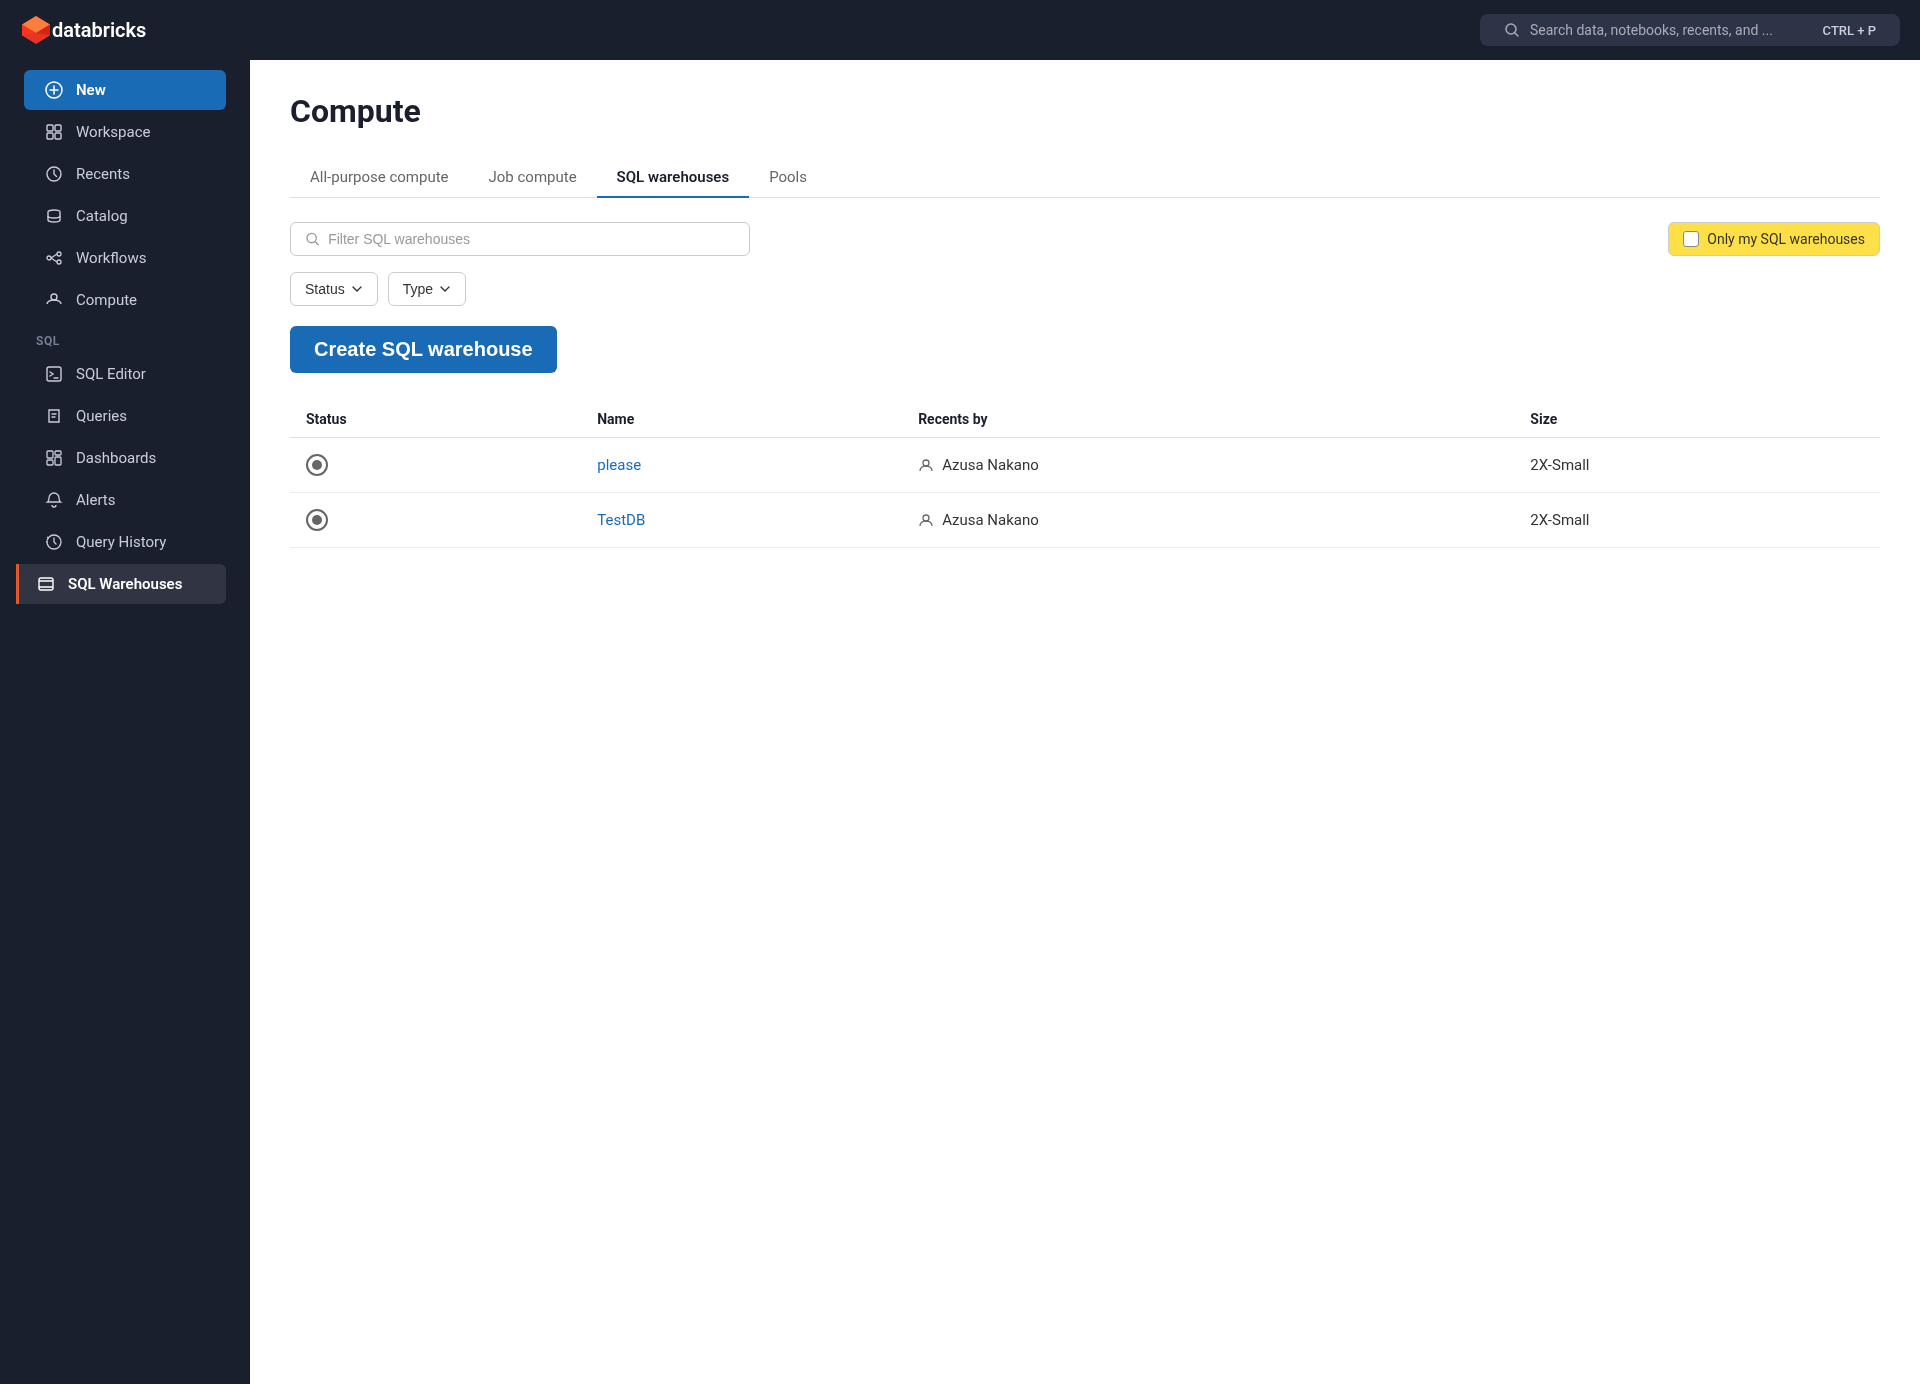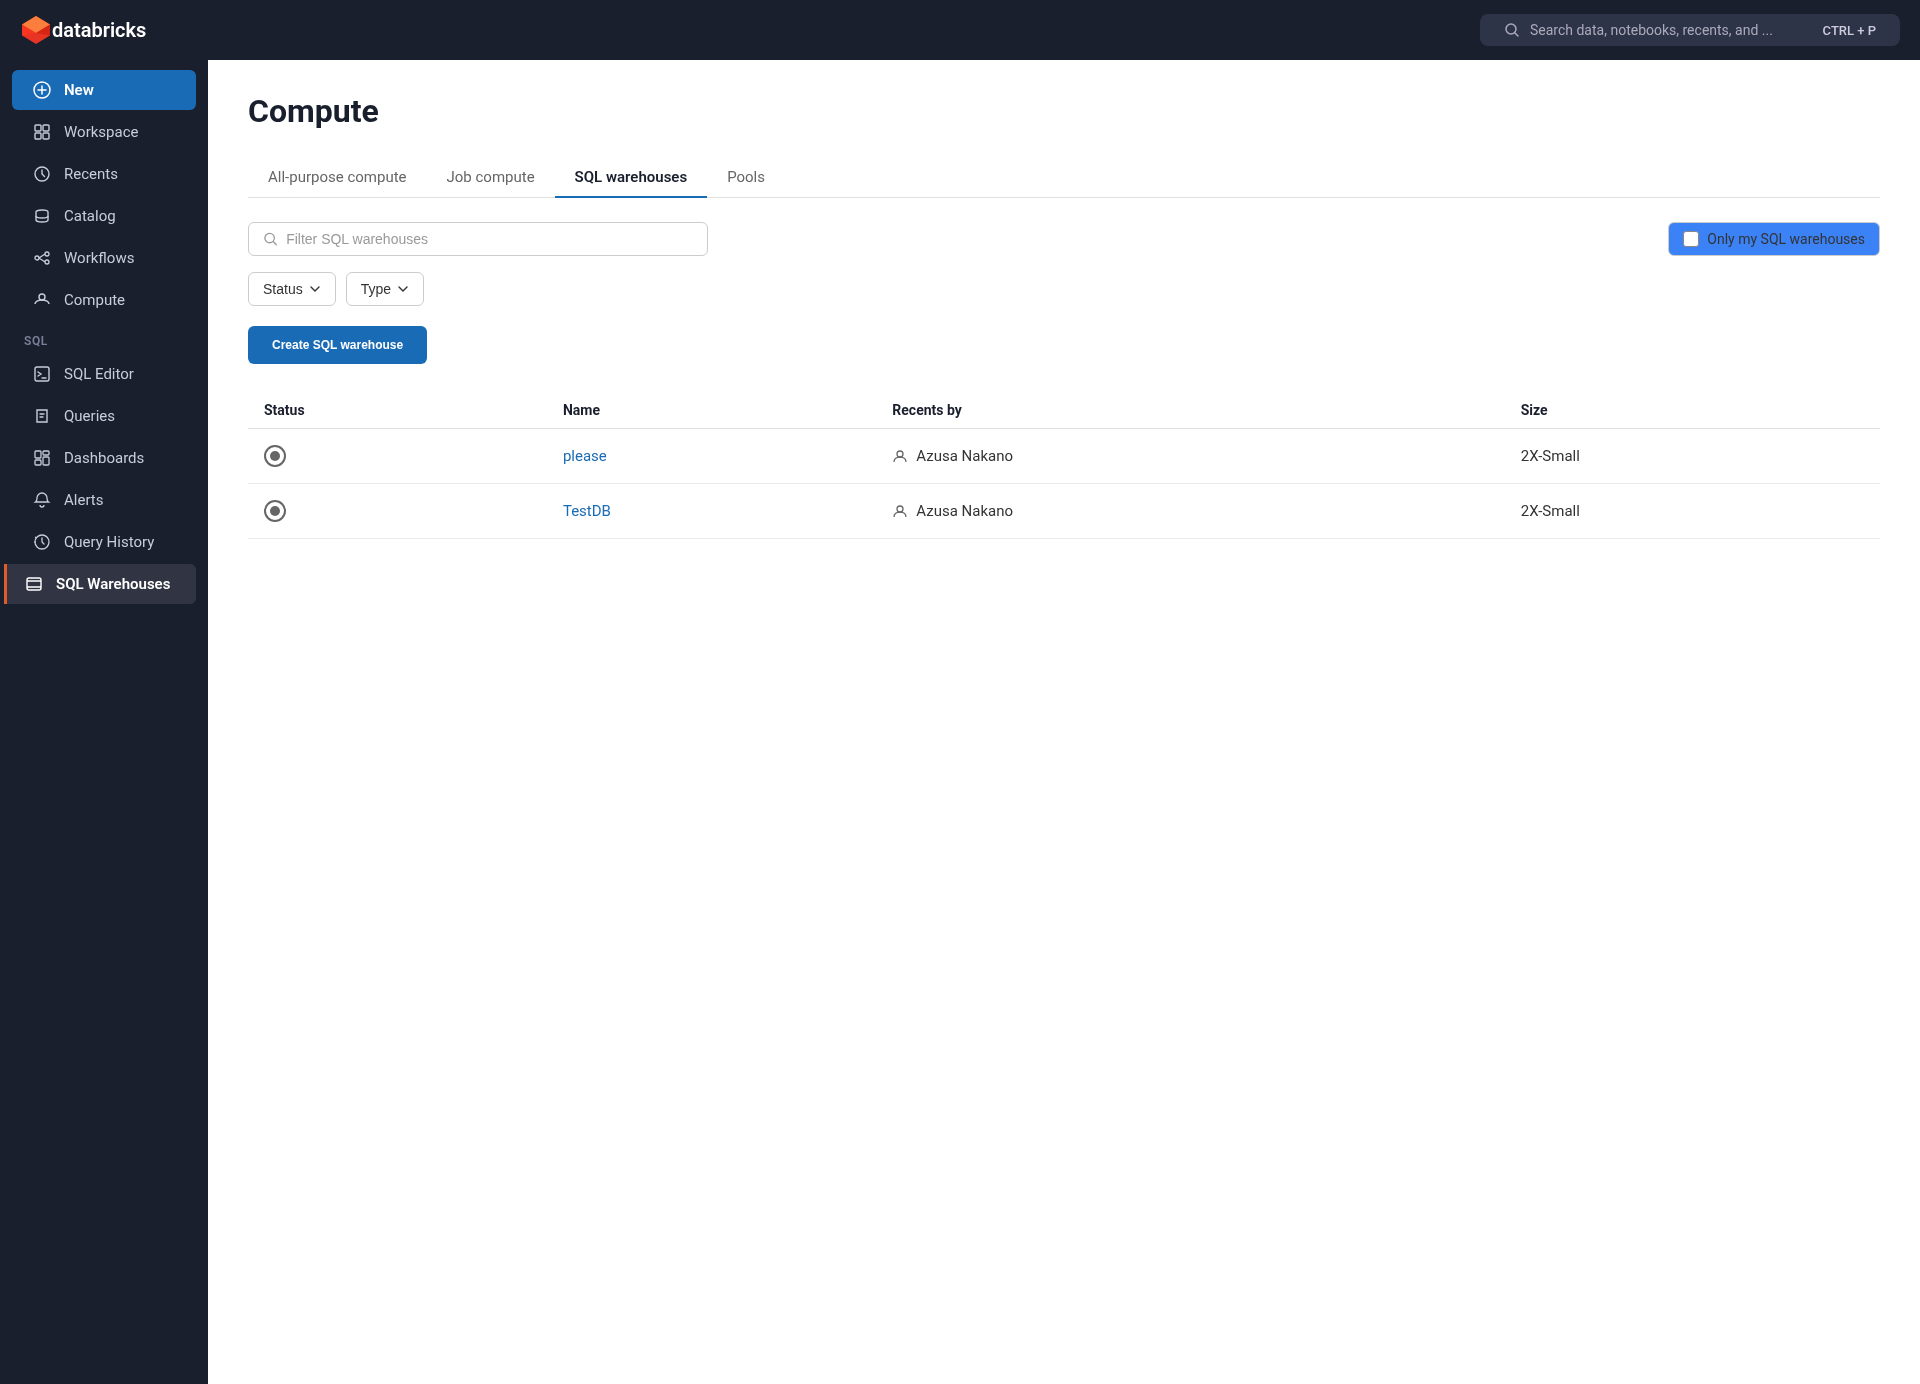--- a/index.html
+++ b/index.html
@@ -59,26 +59,26 @@
 
     
     .main-layout {
       display: flex;
       flex: 1;
       overflow: hidden;
     }
 
     
     .sidebar {
-      width: 208px;
+      width: 250px;
       background: #1a1f2e;
       color: #c8cdd8;
       flex-shrink: 0;
       overflow-y: auto;
-      padding: 8px 4px;
+      padding: 8px 16px;
     }
     .sidebar-item {
       display: flex;
       align-items: center;
       gap: 12px;
       padding: 10px 20px;
       cursor: pointer;
       font-size: 15px;
       border-radius: 6px;
       margin: 2px 8px;
@@ -183,21 +183,21 @@
     }
     .only-mine {
       display: flex;
       align-items: center;
       gap: 8px;
       border: 1px solid #ccc;
       border-radius: 6px;
       padding: 8px 14px;
       font-size: 14px;
       color: #333;
-      background: #3b82f6;
+      background: #fde047;
       cursor: pointer;
       margin-left: auto;
     }
     .checkbox-box {
       width: 16px;
       height: 16px;
       border: 1.5px solid #888;
       border-radius: 3px;
       background: #fff;
     }
@@ -221,21 +221,21 @@
       cursor: pointer;
     }
 
     
     .create-btn {
       background: #1a6bb5;
       color: #fff;
       border: none;
       border-radius: 6px;
       padding: 12px 24px;
-      font-size: 12px;
+      font-size: 20px;
       font-weight: 600;
       cursor: pointer;
       margin-bottom: 28px;
       display: inline-block;
     }
 
     
     .warehouse-table {
       width: 100%;
       border-collapse: collapse;

